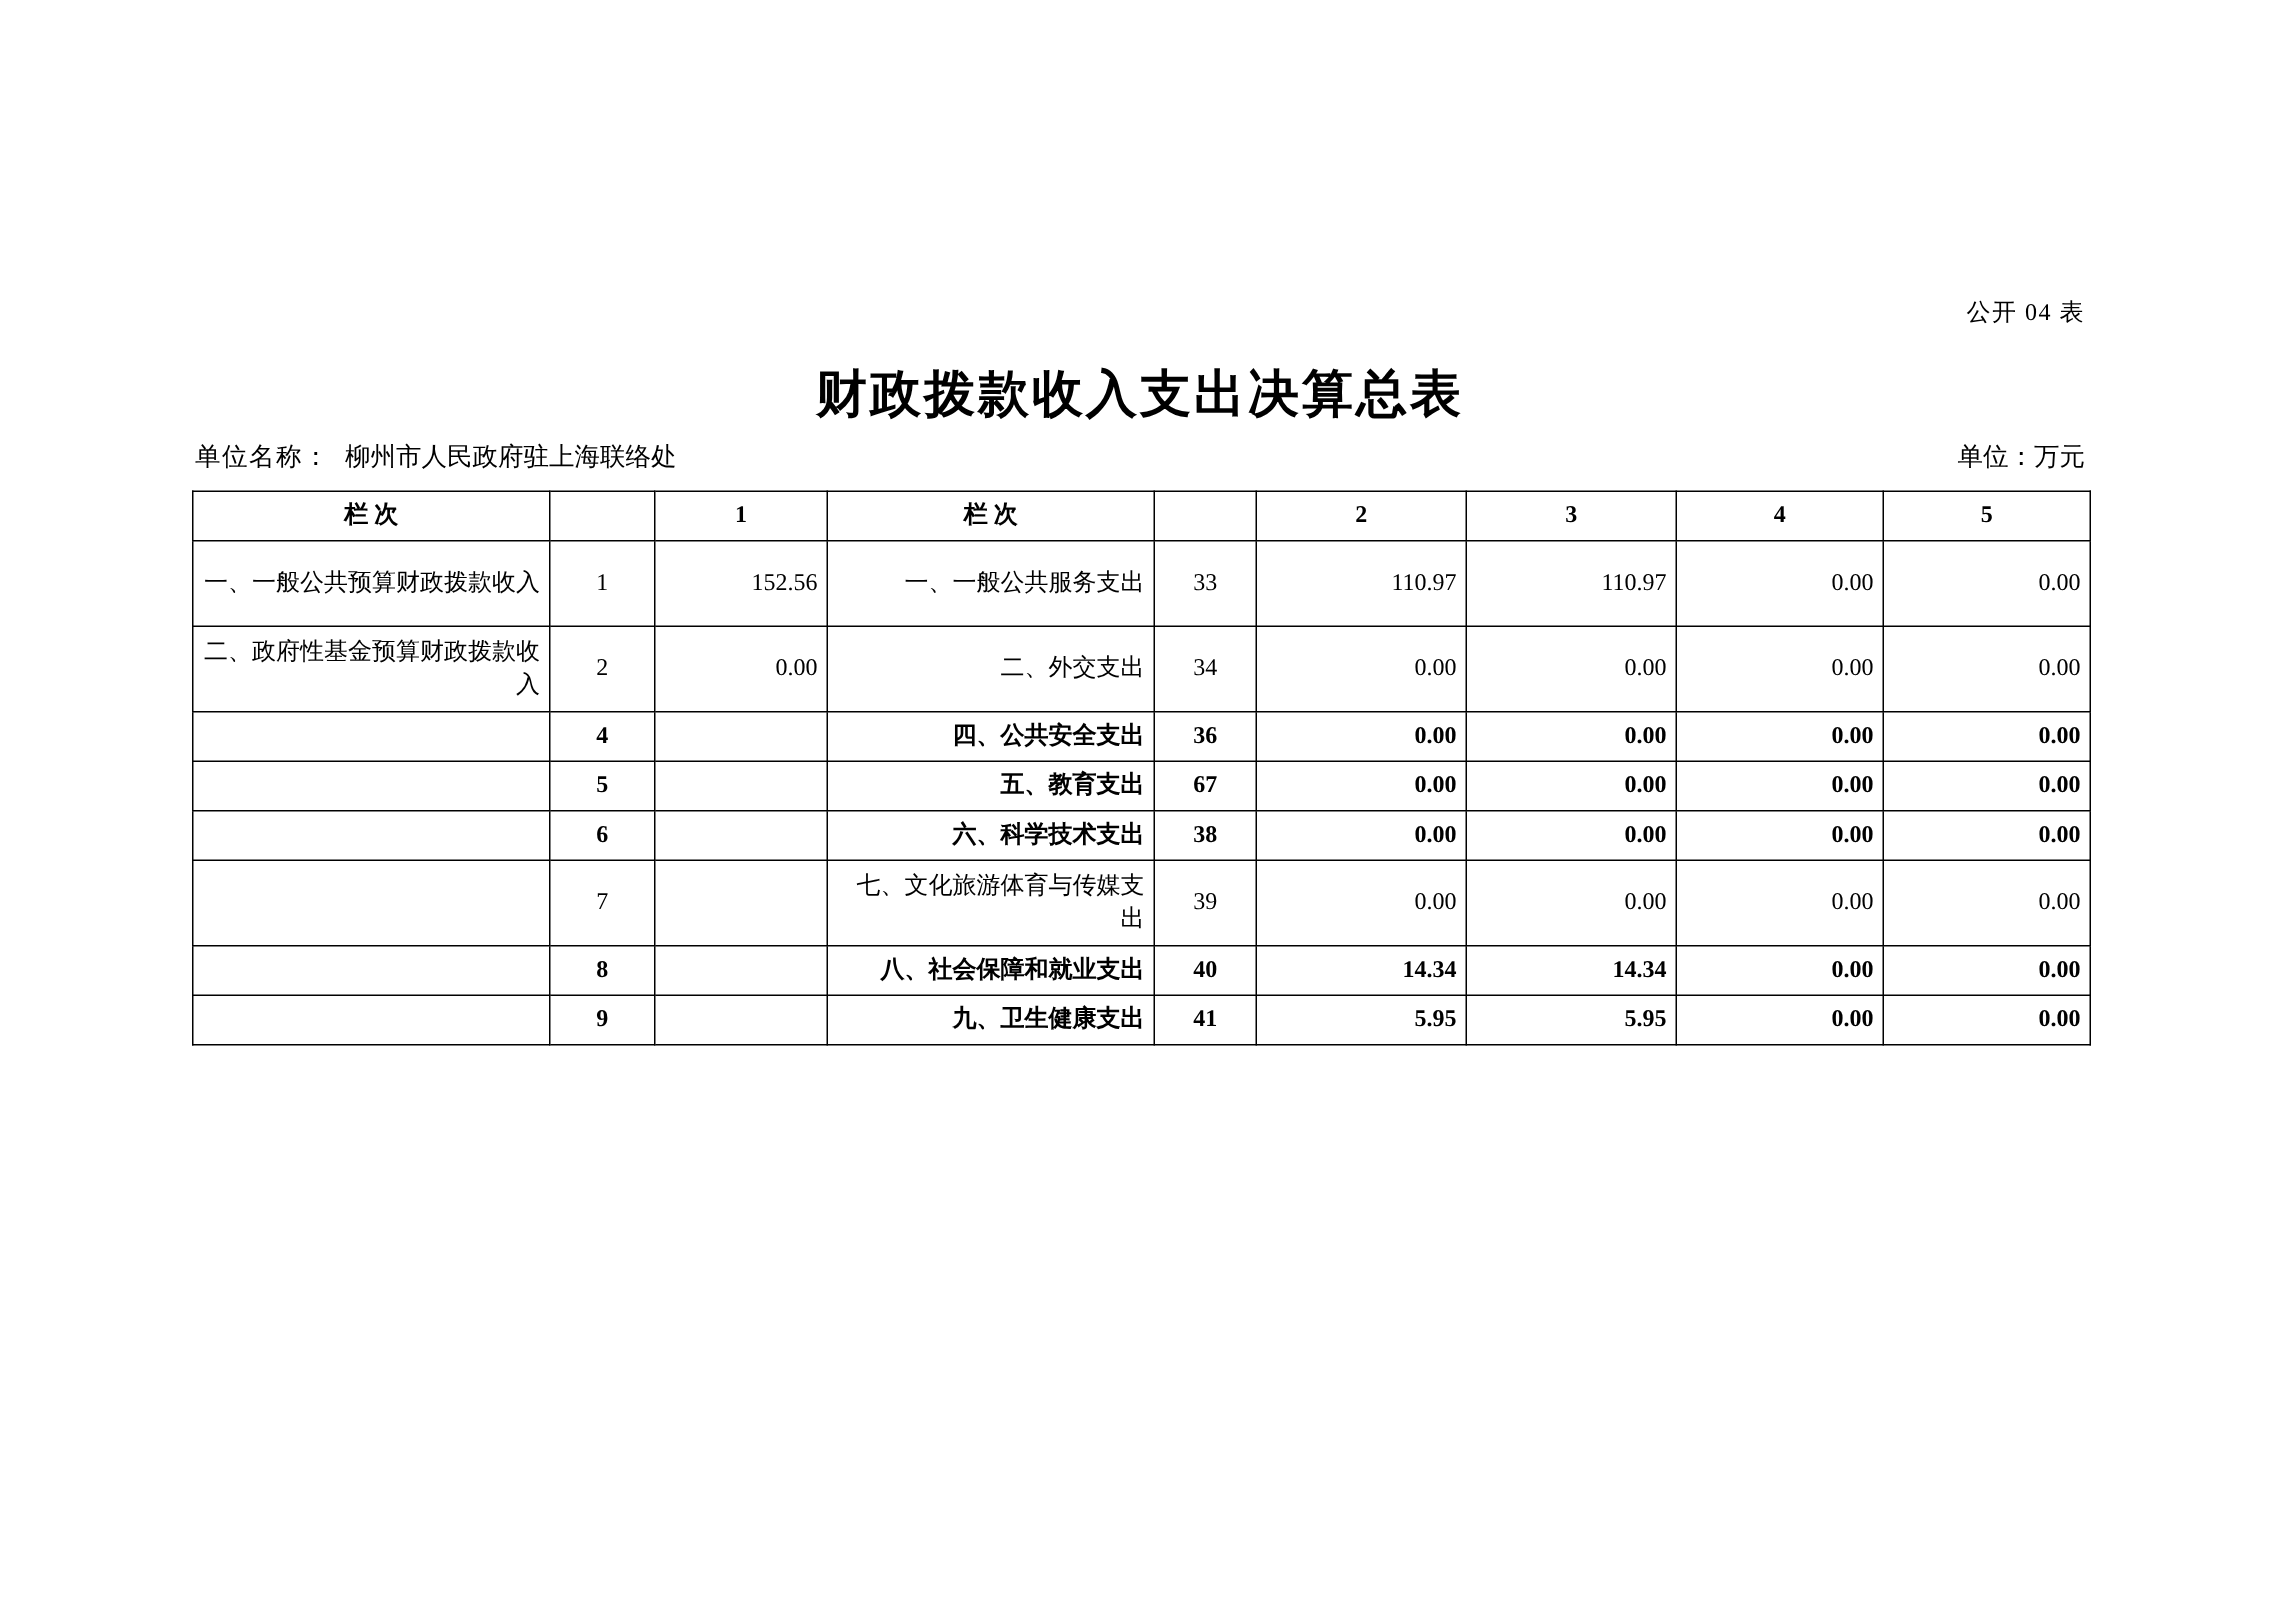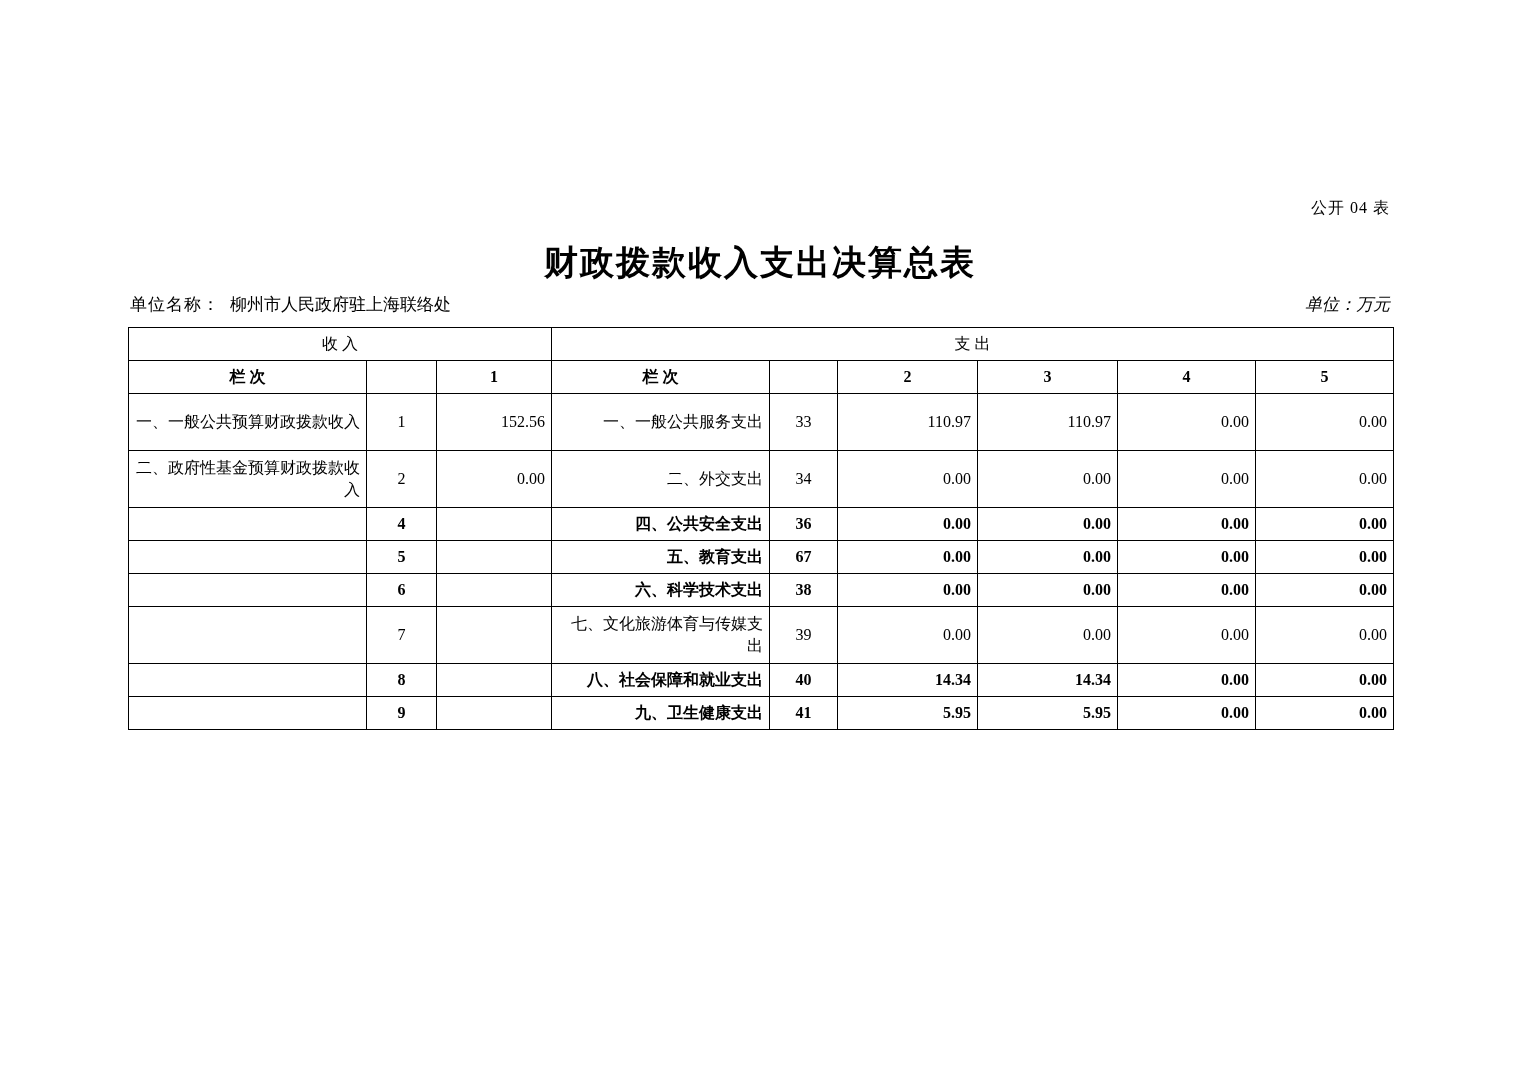--- a/index.html
+++ b/index.html
@@ -53,21 +53,20 @@
     top: 0;
     white-space: nowrap;
   }
   .meta-left .label { letter-spacing: 1px; }
   .meta-left .value { margin-left: 10px; }
   .meta-right {
     position: absolute;
     right: 0;
     top: 0;
     white-space: nowrap;
-    font-style: italic;
   }
   table.fin {
     position: absolute;
     left: 128px;
     top: 327px;
     border-collapse: collapse;
     table-layout: fixed;
     width: 1265px;
     font-size: 16px;
   }
@@ -109,24 +108,20 @@
       <col style="width:70px">
       <col style="width:115px">
       <col style="width:218px">
       <col style="width:68px">
       <col style="width:140px">
       <col style="width:140px">
       <col style="width:138px">
       <col style="width:138px">
     </colgroup>
     <tbody>
-      <tr class="h-group">
-        <td class="c-center" colspan="3">收    入</td>
-        <td class="c-center" colspan="6">支    出</td>
-      </tr>
       <tr class="h-col">
         <td class="c-center">栏        次</td>
         <td class="c-center"></td>
         <td class="c-center">1</td>
         <td class="c-center">栏        次</td>
         <td class="c-center"></td>
         <td class="c-center">2</td>
         <td class="c-center">3</td>
         <td class="c-center">4</td>
         <td class="c-center">5</td>

